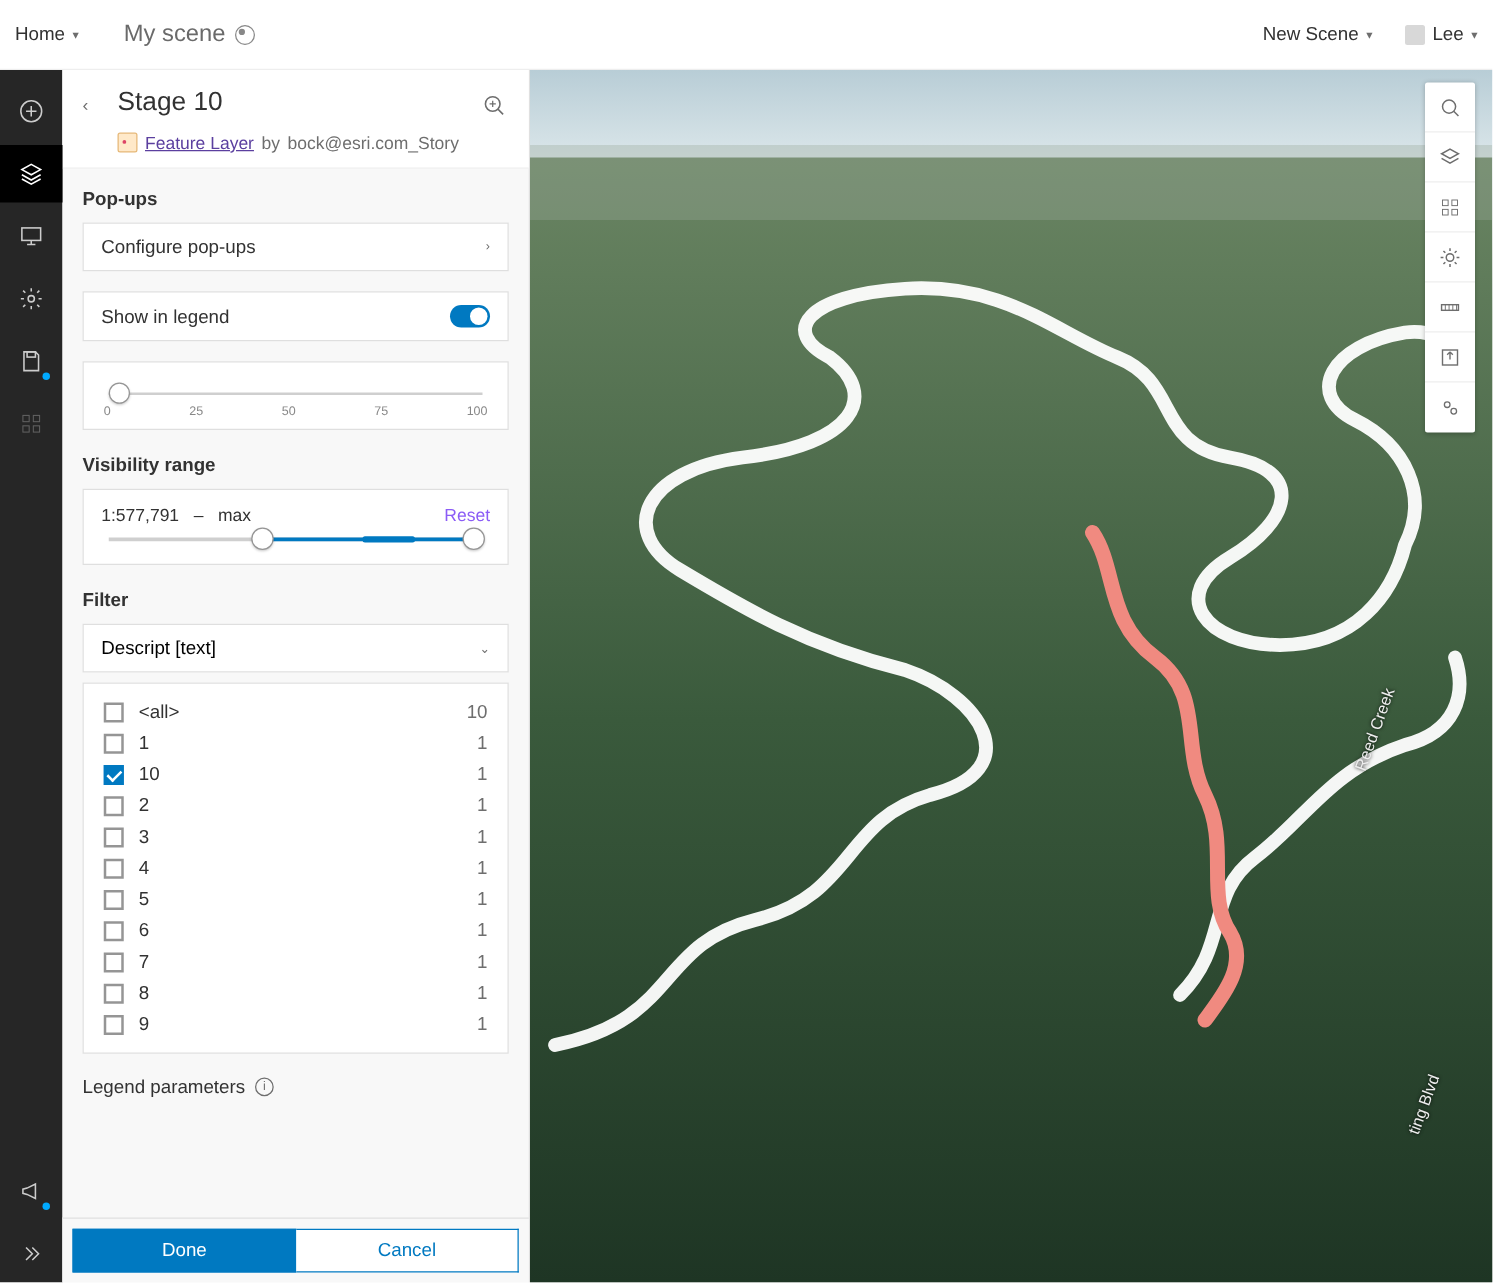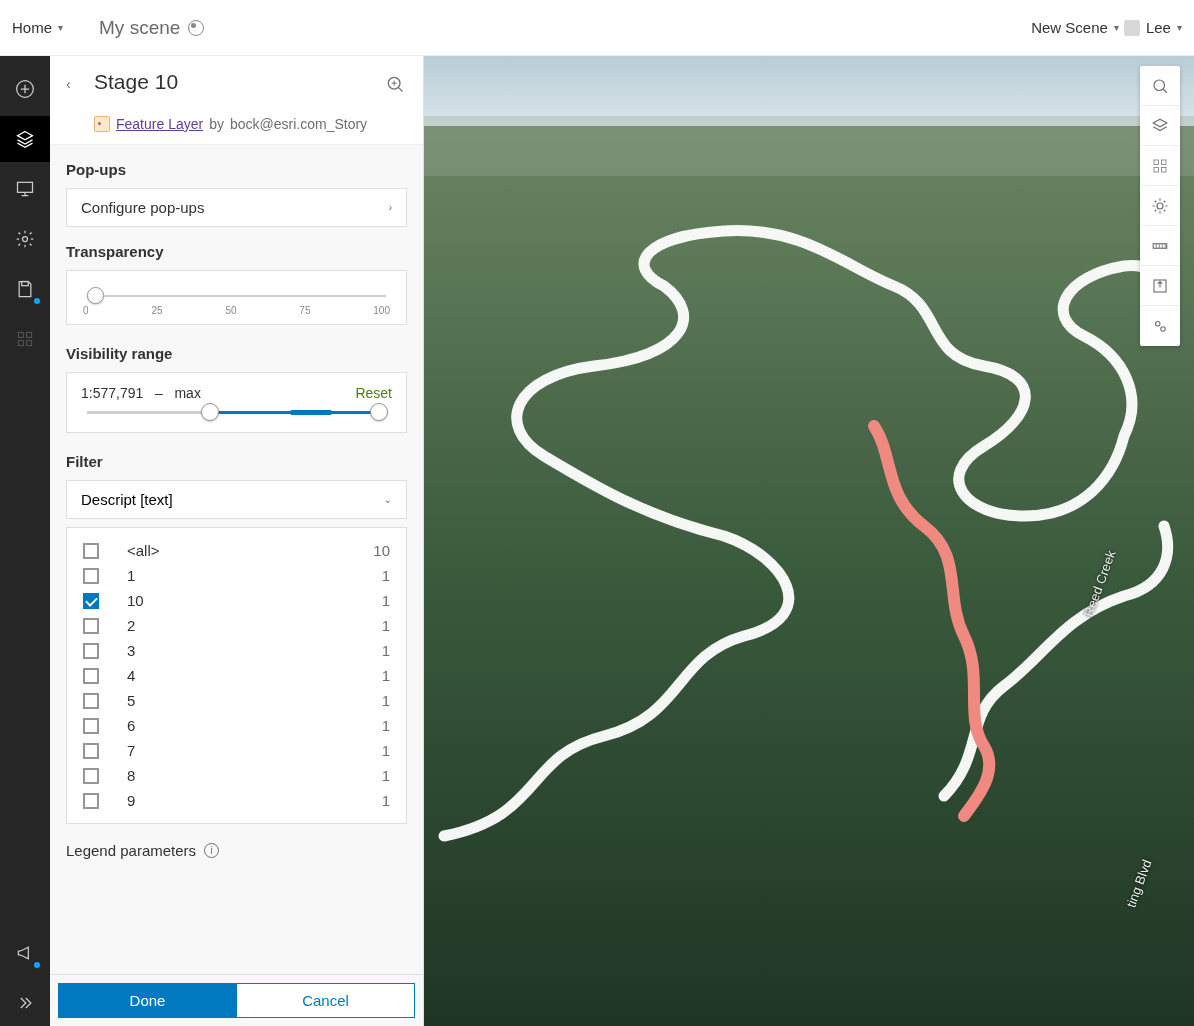--- a/index.html
+++ b/index.html
@@ -12,21 +12,21 @@
     --panel-bg: #fff;
     --dark: #262626;
   }
   
   .topbar {
     height: 56px; display: flex; align-items: center; padding: 0 12px;
     border-bottom: 1px solid #eee; background: #fff;
   }
   .topbar .home { color: var(--text); font-size: 15px; display: flex; align-items: center; gap: 6px; cursor: pointer; }
   .topbar .title { margin-left: 36px; color: #6a6a6a; font-size: 19px; display: flex; align-items: center; gap: 8px; }
-  .topbar .right { margin-left: auto; display: flex; align-items: center; gap: 5px; }
+  .topbar .right { margin-left: auto; display: flex; align-items: center; gap: 26px; }
   .topbar .dd { color: var(--text); font-size: 15px; display: flex; align-items: center; gap: 6px; cursor: pointer; }
   .chevron { font-size: 10px; color: #6e6e6e; }
   .avatar { width: 16px; height: 16px; background: #d8d8d8; border-radius: 2px; display:inline-block;}
   .globe-icon { width:16px; height:16px; border:1.5px solid #888; border-radius:50%; position:relative; }
   .globe-icon::after { content:""; position:absolute; left:2px; top:2px; width:5px;height:5px; background:#888; border-radius:50%;}
 
   
   .body { display: flex; height: calc(1026px - 56px); }
   .railnav {
     width: 50px; background: var(--dark); display: flex; flex-direction: column; align-items:center;
@@ -44,21 +44,21 @@
   
   .panel {
     width: 374px; background: #f8f8f8; display:flex; flex-direction:column; border-right:1px solid #e0e0e0;
   }
   .panel-header {
     background:#fff; padding: 14px 16px 12px 16px; display:flex; align-items:flex-start; gap:8px;
     border-bottom:1px solid #eee;
   }
   .panel-header .back { width:20px; cursor:pointer; color:#6e6e6e; font-size:14px; padding-top:6px;}
   .panel-header .ph-main { flex:1; }
-  .panel-header h2 { font-size:21px; font-weight:400; color:#323232; margin-bottom:22px;}
+  .panel-header h2 { font-size:21px; font-weight:400; color:#323232; margin-bottom:12px;}
   .panel-header .sub { font-size:14px; color:#6e6e6e; display:flex; align-items:center; gap:6px;}
   .panel-header .sub a { color:#5b3f9f; }
   .panel-header .layer-ico { width:16px;height:16px;background:#ffe9c9;border:1px solid #e6b878;border-radius:2px; position:relative;}
   .panel-header .layer-ico::after{content:"";position:absolute;left:3px;top:5px;width:3px;height:3px;background:#d46; border-radius:50%;}
   .panel-header .zoom-ico { width:22px; cursor:pointer; color:#6e6e6e; padding-top:4px;}
 
   .panel-scroll { flex:1; overflow-y:auto; padding: 16px; }
   .panel-scroll::-webkit-scrollbar{width:10px;} .panel-scroll::-webkit-scrollbar-thumb{background:#ccc;}
   .section-label { font-size:15px; font-weight:600; color:#323232; margin: 0 0 10px 0;}
   .card-btn {
@@ -73,29 +73,29 @@
   .switch .knob{position:absolute;right:2px;top:2px;width:14px;height:14px;background:#fff;border-radius:50%;}
 
   .slider-box { background:#fff;border:1px solid var(--border); padding:18px 14px 8px; margin-bottom:20px;}
   .track { height:2px;background:#cfcfcf;position:relative;margin:6px 6px 4px;}
   .track .handle{position:absolute;left:0;top:-8px;width:17px;height:17px;background:#fff;border:1px solid #959595;border-radius:50%;box-shadow:0 1px 2px rgba(0,0,0,.2);}
   .ticks { display:flex;justify-content:space-between;font-size:10px;color:#888;margin:8px 2px 0;}
   .ticks span{position:relative;}
 
   .range-box { background:#fff;border:1px solid var(--border); padding:12px 14px 18px; margin-bottom:20px;}
   .range-top { display:flex; justify-content:space-between; font-size:14px; color:#323232; margin-bottom:10px;}
-  .range-top .reset{color:#4d7c0f;cursor:pointer;}
+  .range-top .reset{color:#8b5cf6;cursor:pointer;}
   .range-track{height:3px;background:#cfcfcf;position:relative;margin:6px 6px 0;}
   .range-track .fill{position:absolute;left:40%;right:0;top:0;height:3px;background:var(--blue);}
   .range-track .fill-accent{position:absolute;left:68%;right:18%;top:-1px;height:5px;background:var(--blue);border-radius:2px;}
   .rhandle{position:absolute;top:-8px;width:18px;height:18px;background:#fff;border:1px solid #959595;border-radius:50%;box-shadow:0 1px 2px rgba(0,0,0,.2);}
 
   .select-box{background:#fff;border:1px solid var(--border);padding:10px 14px;font-size:15px;display:flex;justify-content:space-between;align-items:center;cursor:pointer;margin-bottom:8px;}
   .filter-list{background:#fff;border:1px solid var(--border);padding:10px 0;margin-bottom:18px;max-height:300px;}
-  .frow{display:flex;align-items:center;padding:4px 16px;font-size:15px;color:#323232;gap:16px;}
+  .frow{display:flex;align-items:center;padding:4px 16px;font-size:15px;color:#323232;}
   .frow .cb{width:16px;height:16px;border:2px solid #959595;margin-right:12px;cursor:pointer;flex-shrink:0;}
   .frow .cb.checked{background:var(--blue);border-color:var(--blue);position:relative;}
   .frow .cb.checked::after{content:"";position:absolute;left:3px;top:0px;width:5px;height:9px;border:solid #fff;border-width:0 2px 2px 0;transform:rotate(45deg);}
   .frow .count{margin-left:auto;color:#6e6e6e;}
 
   .cparam{display:flex;align-items:center;gap:8px;font-size:15px;color:#323232;margin-top:4px;}
   .info-ico{width:15px;height:15px;border:1.3px solid #6e6e6e;border-radius:50%;font-size:10px;display:flex;align-items:center;justify-content:center;color:#6e6e6e;}
 
   .panel-footer{display:flex;border-top:1px solid #e0e0e0;padding:8px;gap:0;background:#f8f8f8;}
   .btn{flex:1;text-align:center;padding:8px 0;font-size:15px;cursor:pointer;border:1px solid var(--blue);}
@@ -212,22 +212,27 @@
       </div>
     </div>
 
     <div class="panel-scroll">
       <div class="section-label">Pop-ups</div>
       <div class="card-btn">
         <span>Configure pop-ups</span>
         <span class="chevron">›</span>
       </div>
 
-
-      <div class="section-label">Transparency</div>
+      <div class="toggle-row">
+        <span>Show in legend</span>
+        <div class="switch">
+            <div class="knob"></div>
+          </div>
+      </div>
+
       <div class="slider-box">
         <div class="track">
           <div class="handle"></div>
         </div>
         <div class="ticks">
           <span>0</span>
           <span>25</span>
           <span>50</span>
           <span>75</span>
           <span>100</span>

